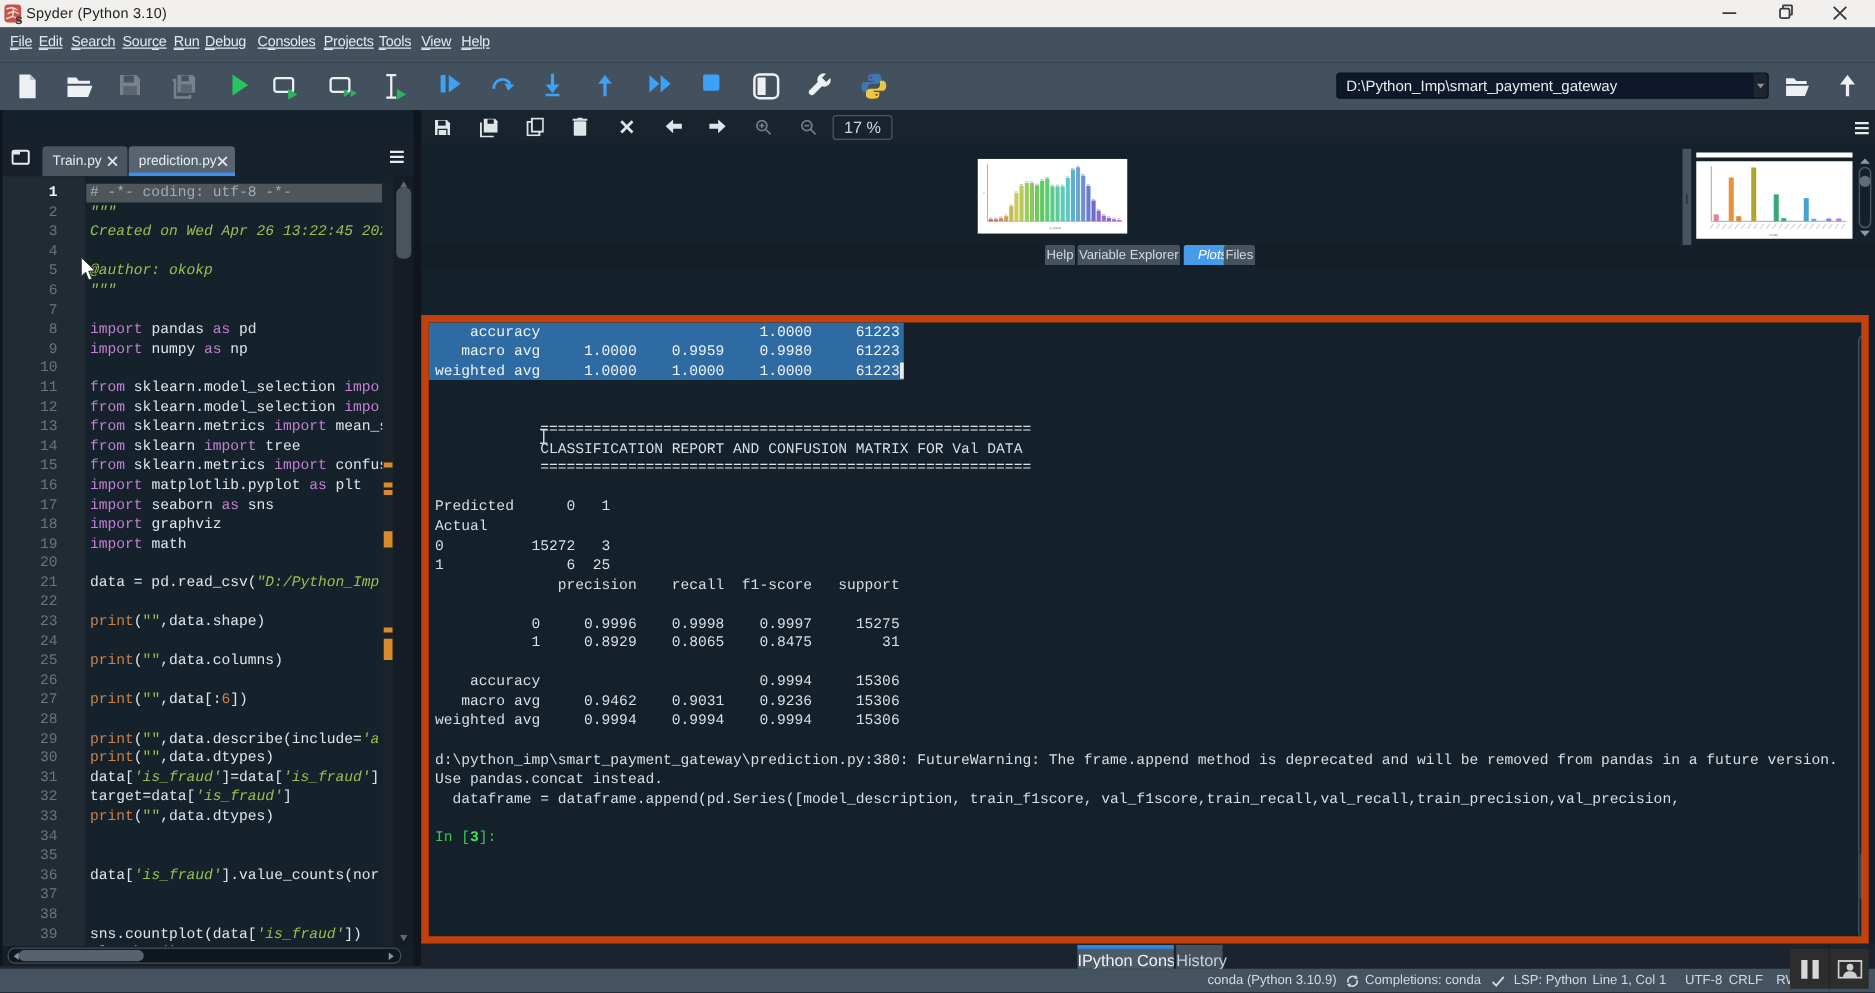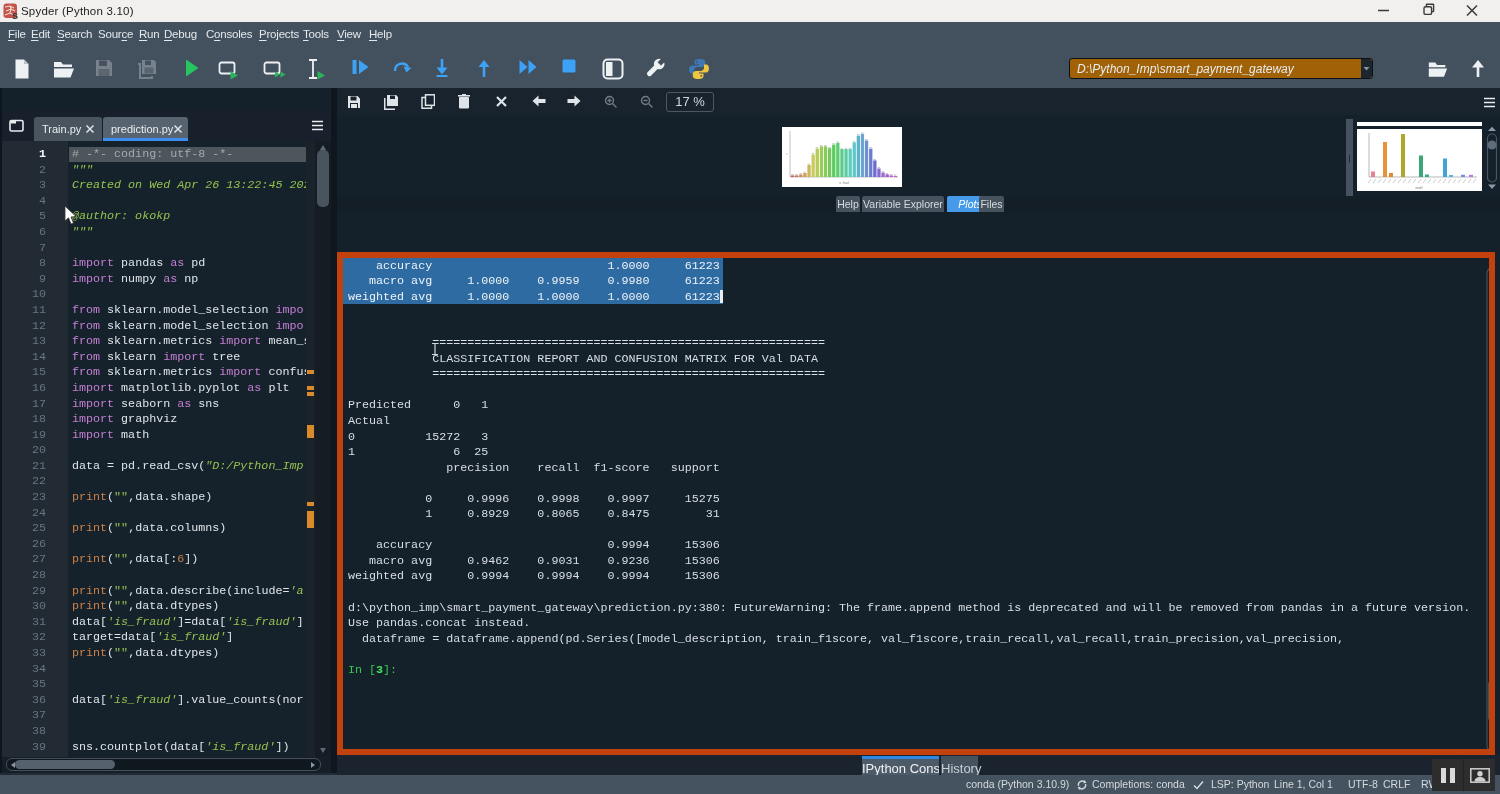--- a/index.html
+++ b/index.html
@@ -8,21 +8,21 @@
 #app { position:absolute; left:0; top:0; width:1500px; height:794px; }
 .abs { position:absolute; }
 pre { font-family:"Liberation Mono", monospace; }
 
 
 #titlebar { position:absolute; left:0; top:0; width:1500px; height:22px; background:#f2f0ee; color:#222; font-size:11.5px; }
 #titletext { position:absolute; left:21px; top:5px; letter-spacing:0.2px; }
 
 
 #menubar { position:absolute; left:0; top:22px; width:1500px; height:28px; background:#43515f; color:#e4e8ec; font-size:11.5px; letter-spacing:-0.2px; }
-#menubar span.mi { position:absolute; top:6px; }
+#menubar span.mi { position:absolute; top:6px;text-decoration:underline; }
 #menubar u { text-decoration-thickness:1px; text-underline-offset:2px; }
 
 
 #toolbar { position:absolute; left:0; top:50px; width:1500px; height:38px; background:#43515f; }
 .tbi { position:absolute; top:8px; }
 
 
 #pathbar { position:absolute; left:0; top:88px; width:333px; height:22px; background:#131b23; color:#e4e8ec; font-size:11.5px; border-bottom:1px solid #0d1319; }
 #pathbar span { position:absolute; left:8px; top:4px; font-size:12px; }
 #tabbar { position:absolute; left:0; top:110px; width:333px; height:31px; background:#18212b; }
@@ -166,21 +166,21 @@
     <rect x="1.5" y="1.5" width="19" height="19" rx="4" fill="none" stroke="#eef1f4" stroke-width="2"></rect>
     <rect x="4" y="4" width="6.5" height="14" fill="#eef1f4"></rect>
   </svg>
   <svg class="tbi" style="left:646px" width="20" height="20" viewBox="0 0 20 20">
     <path d="M18.2 4.4 a5.2 5.2 0 0 1 -6.6 6.6 L5.2 17.4 a2.4 2.4 0 0 1 -3.4 -3.4 L8.2 7.6 a5.2 5.2 0 0 1 6.6 -6.6 L11.6 4.2 l3.4 3.4 Z" fill="#eef1f4"></path>
   </svg>
   <svg class="tbi" style="left:688px" width="22" height="22" viewBox="0 0 44 44">
     <path d="M21.5 2 c-5 0 -8.5 2 -8.5 6 v5 h9 v2 H7.5 C4 15 2 19 2 23 s2 8 5.5 8 H12 v-6 c0-4 3-7 7-7 h9 c3.5 0 6.5-3 6.5-6.5 V8 c0-4-4-6-8.5-6 z m-4 4.5 a1.8 1.8 0 1 1 0 3.6 a1.8 1.8 0 0 1 0 -3.6 z" fill="#3f77b5"></path>
     <path d="M22.5 42 c5 0 8.5-2 8.5-6 v-5 h-9 v-2 h14.5 c3.5 0 5.5-4 5.5-8 s-2-8-5.5-8 H32 v6 c0 4-3 7-7 7 h-9 c-3.5 0-6.5 3-6.5 6.5 V36 c0 4 4 6 8.5 6 z m4-4.5 a1.8 1.8 0 1 1 0 -3.6 a1.8 1.8 0 0 1 0 3.6 z" fill="#f0c542"></path>
   </svg>
-  <div class="abs" style="left:1069px;top:8px;width:304px;height:21px;background:#a16207;border-radius:3px;border:1px solid #0c1218;font-style:italic;">
+  <div class="abs" style="left:1069px;top:8px;width:346px;height:21px;background:#0f172a;border-radius:3px;border:1px solid #0c1218;">
     <span class="abs" style="left:7px;top:3px;font-size:12px;color:#e8ecef;">D:\Python_Imp\smart_payment_gateway</span>
     <div class="abs" style="right:0;top:0;width:11px;height:19px;background:#1d262f;border-radius:0 3px 3px 0;">
       <svg width="11" height="19" viewBox="0 0 11 19">
             <path d="M2.5 8 H8.5 L5.5 11.5 Z" fill="#8a949e"></path>
           </svg>
     </div>
   </div>
   <svg class="tbi" style="left:1427px" width="22" height="22" viewBox="0 0 24 22">
     <path d="M2 4 H9 L11 6.5 H20 V9 H2 Z" fill="#eef1f4"></path>
     <path d="M2 10.5 H22 L18.5 19.5 H2 Z" fill="#eef1f4"></path>

